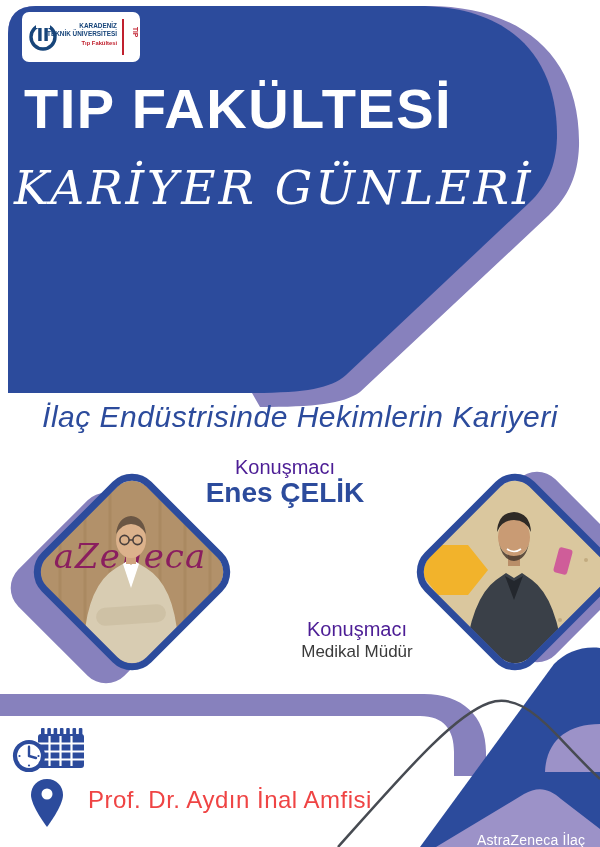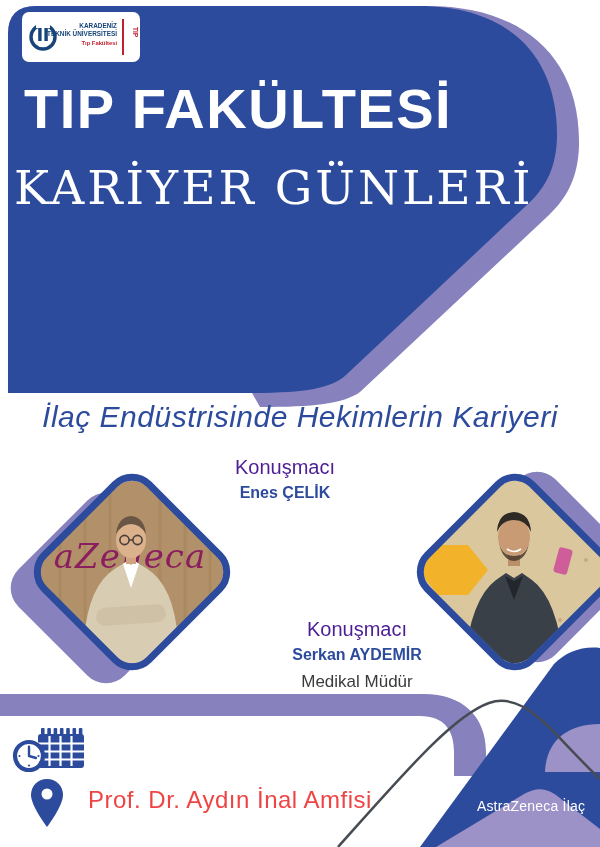--- a/index.html
+++ b/index.html
@@ -8,41 +8,41 @@
     font-family:"Liberation Sans",sans-serif;margin:0 auto;
   }
   .layer{position:absolute;left:0;top:0;}
   .title1{
     position:absolute;left:24px;top:76px;width:560px;
     font-size:56px;font-weight:bold;letter-spacing:1.5px;color:#ffffff;
     font-family:"Liberation Sans",sans-serif;
   }
   .title2{
     position:absolute;left:14px;top:160px;width:560px;
-    font-size:47px;letter-spacing:3px;color:#ffffff;
+    font-size:47px;font-style:italic;letter-spacing:3px;color:#ffffff;
     font-family:"DejaVu Serif",serif;
   }
   .topic{
     position:absolute;left:0;top:400px;width:600px;text-align:center;
     font-size:30px;font-weight:500;color:#2C4B9C;letter-spacing:0.5px;font-style:italic;
   }
   .speaker{position:absolute;text-align:center;}
   .speaker .role{font-size:20px;color:#4c1d95;line-height:22px;}
-  .speaker .name{font-size:16px;font-weight:600;color:#2C4B9C;line-height:30px;}
+  .speaker .name{font-size:28px;font-weight:600;color:#2C4B9C;line-height:30px;}
   .speaker .job{font-size:17px;color:#3B3B3B;line-height:23px;}
   .sp1{left:160px;top:456px;width:250px;}
   .sp2{left:232px;top:618px;width:250px;}
   .date-text{
     position:absolute;left:88px;top:736px;font-size:24px;color:#3B3B3B;letter-spacing:0.5px;
   }
   .venue-text{
     position:absolute;left:88px;top:786px;font-size:24px;color:#ef4444;letter-spacing:0.5px;
   }
   .brand{
-    position:absolute;left:470px;top:798px;width:122px;text-align:center;
+    position:absolute;left:470px;top:832px;width:122px;text-align:center;
     font-size:14px;color:#ffffff;letter-spacing:0.2px;
   }
 </style>
 </head>
 <body>
 
 <div class="poster">
 
   <svg class="layer" width="600" height="847" viewBox="0 0 600 847">
     <defs>
@@ -183,21 +183,20 @@
 
   <div class="topic">İlaç Endüstrisinde Hekimlerin Kariyeri</div>
 
   <div class="speaker sp1">
     <div class="role">Konuşmacı</div>
     <div class="name">Enes ÇELİK</div>
   </div>
 
   <div class="speaker sp2">
     <div class="role">Konuşmacı</div>
-    <div class="name">Serkan AYDEMİR</div>
     <div class="job">Medikal Müdür</div>
   </div>
 
 
   <div class="venue-text">Prof. Dr. Aydın İnal Amfisi</div>
 
   <div class="brand">AstraZeneca İlaç</div>
 
 </div>
 

